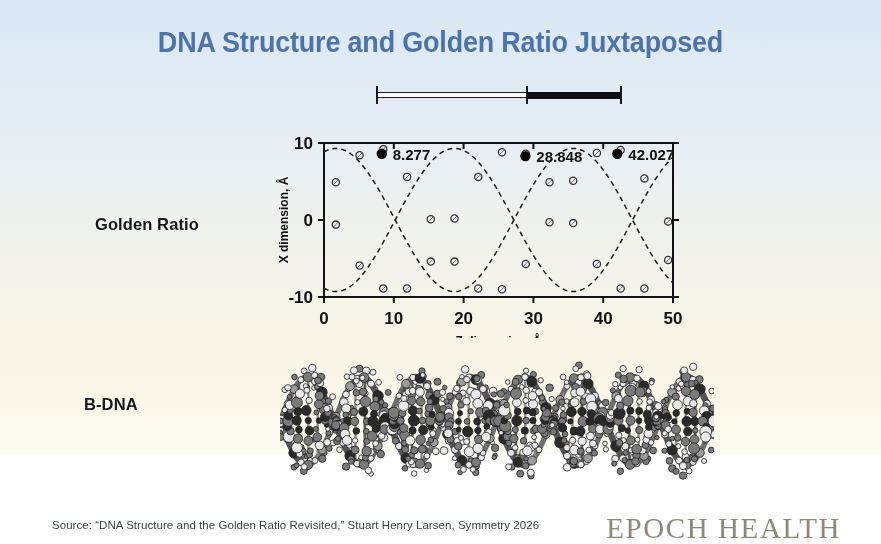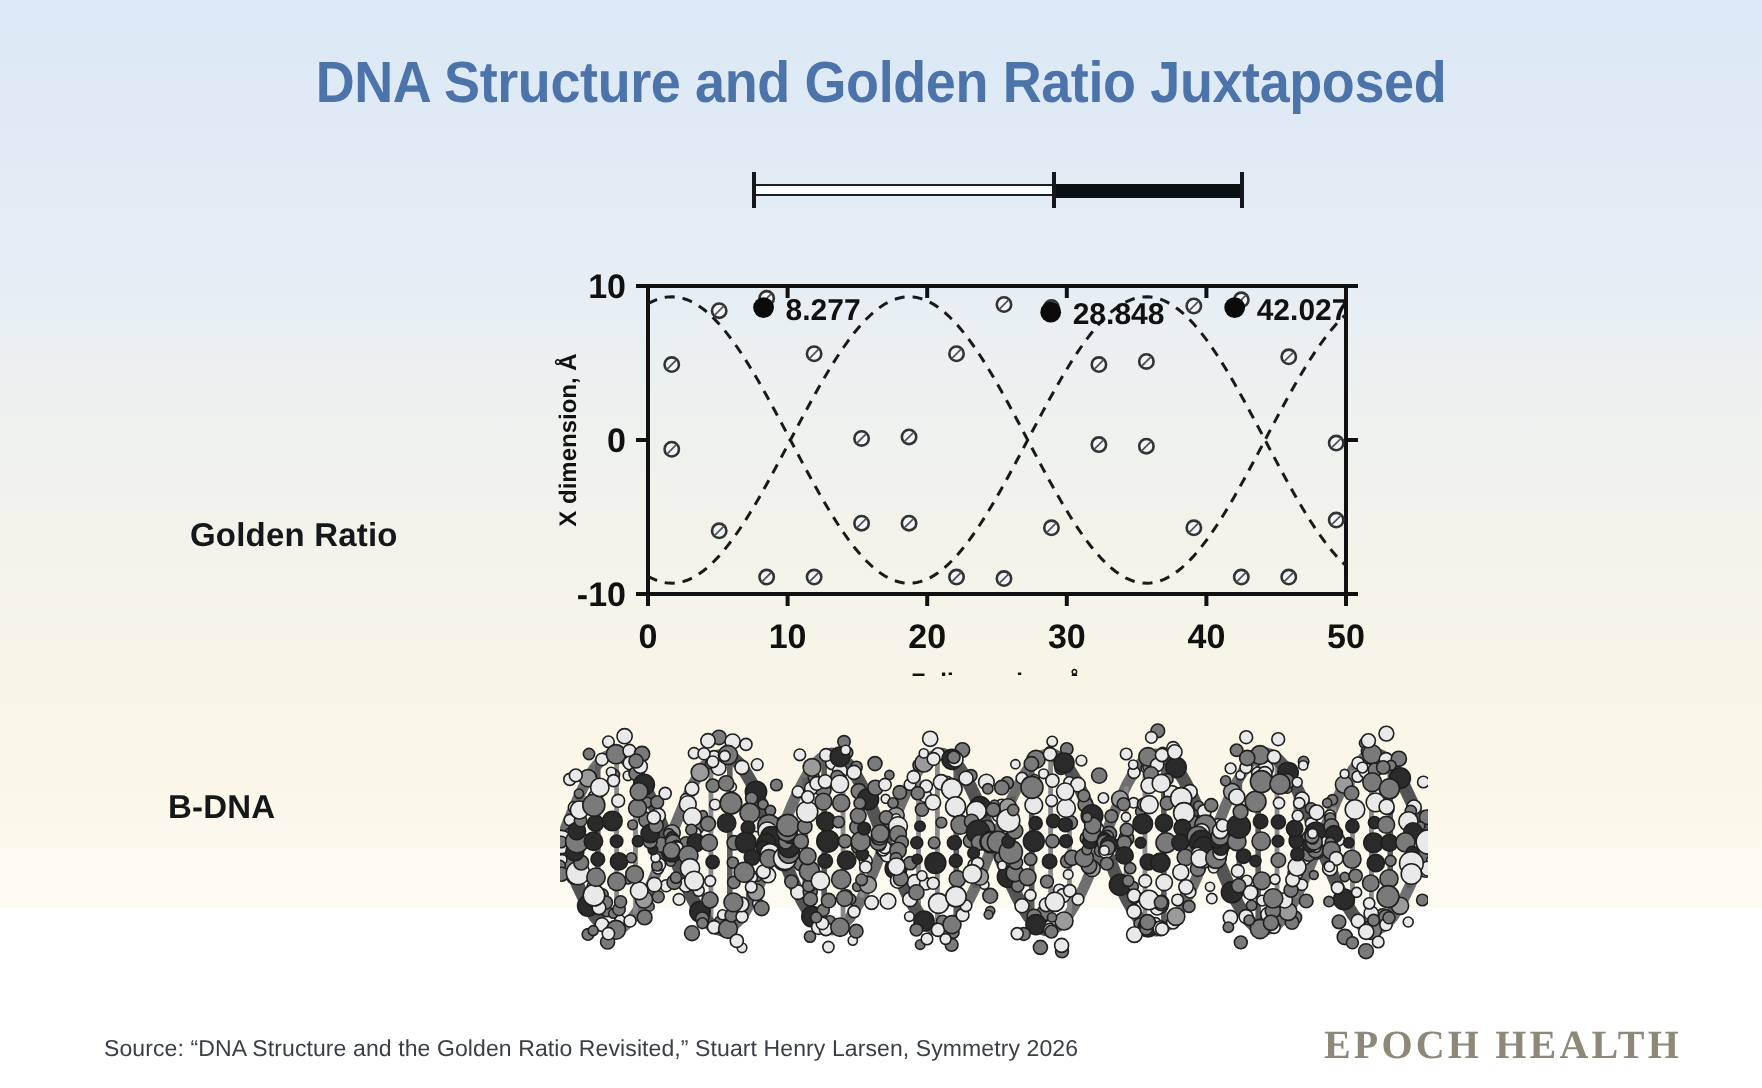--- a/index.html
+++ b/index.html
@@ -48,41 +48,41 @@
     left:151px;top:6px;width:94px;height:7px;
     background:#0c0f12;
   }
 
   
   .rowlabel{
     position:absolute;
     font-size:16.5px;font-weight:bold;color:#15181b;
     letter-spacing:.1px;
   }
-  #label-golden{left:95px;top:215px;margin-top:44px;}
+  #label-golden{left:95px;top:215px;}
   #label-bdna{left:84px;top:395px;}
 
   
   #chart{position:absolute;left:272px;top:126px;width:420px;height:212px;}
   #chart svg{display:block;}
 
   
   #dna{position:absolute;left:280px;top:348px;width:434px;height:146px;}
   #dna svg{display:block;}
 
   
   #source{
     position:absolute;left:52px;top:519px;
     font-size:11.5px;color:#3a3f45;letter-spacing:.05px;
     font-family:"Liberation Sans","DejaVu Sans",sans-serif;
   }
   #logo{
     position:absolute;right:40px;top:512px;
     font-family:"Liberation Serif","DejaVu Serif",serif;
-    font-size:20px;color:#8d8878;letter-spacing:1.6px;font-weight:bold;
+    font-size:29px;color:#8d8878;letter-spacing:1.6px;
   }
 </style>
 </head>
 <body>
 
 <div id="stage">
 
   <div id="title">DNA Structure and Golden Ratio Juxtaposed</div>
 
   <div id="scalebar">

